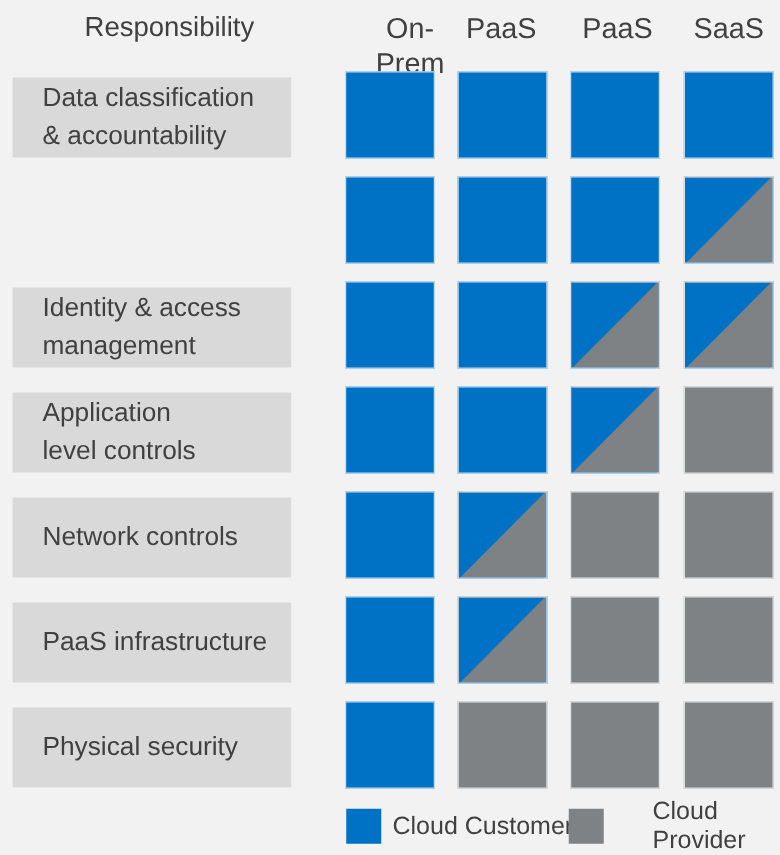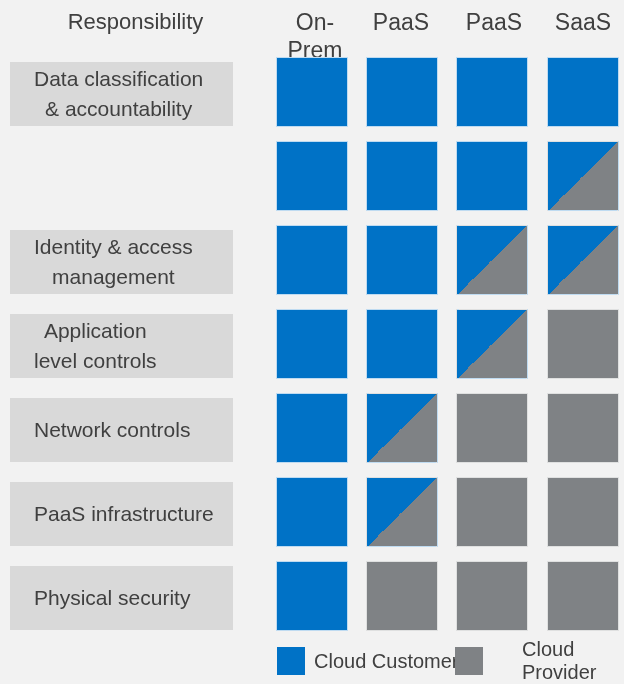--- a/index.html
+++ b/index.html
@@ -14,32 +14,32 @@
 
   
   .header-resp {
     position: absolute; left: 10px; top: 8px; width: 251px;
     text-align: center; font-size: 22px; line-height: 28px;
   }
   .col-head {
     position: absolute; top: 8px; width: 90px;
     text-align: center; font-size: 23px; line-height: 28px;
   }
-  .h0 { left: 270px; }
+  .h0 { left: 283px; }
   .h1 { left: 356px; }
   .h2 { left: 449px; }
   .h3 { left: 538px; }
 
   
   .matrix { position: absolute; top: 57px; left: 0; width: 624px; }
   .row { position: relative; height: 84px; }
   .label-box {
     position: absolute; left: 10px; top: 5px; width: 223px; height: 64px;
     background: var(--label-bg, #D9D9D9);
-    display: flex; align-items: center; text-align: center;
+    display: flex; align-items: center;
   }
   .label-text {
     padding-left: 24px; padding-right: 8px;
     font-size: 21px; line-height: 30px;
     white-space: pre-line;
   }
   .cell {
     position: absolute; top: 0; width: 72px; height: 70px;
     box-sizing: border-box;
     border: 1px solid rgba(255,255,255,0.75);

